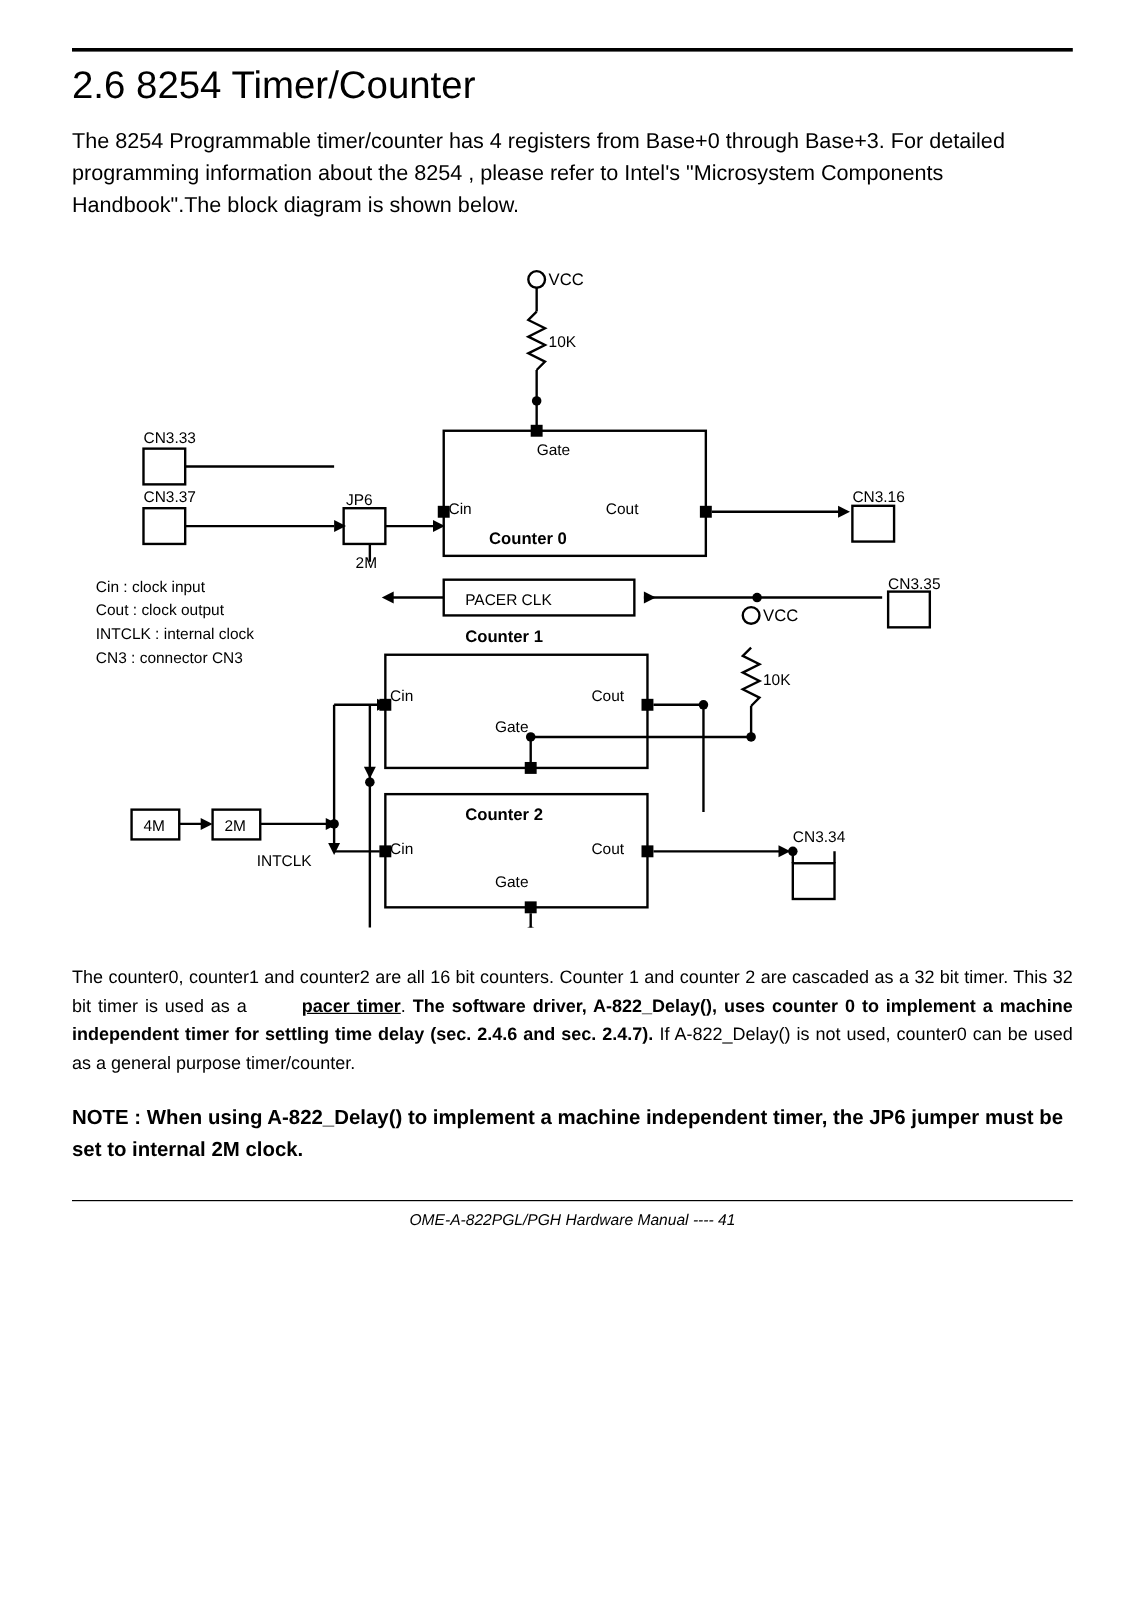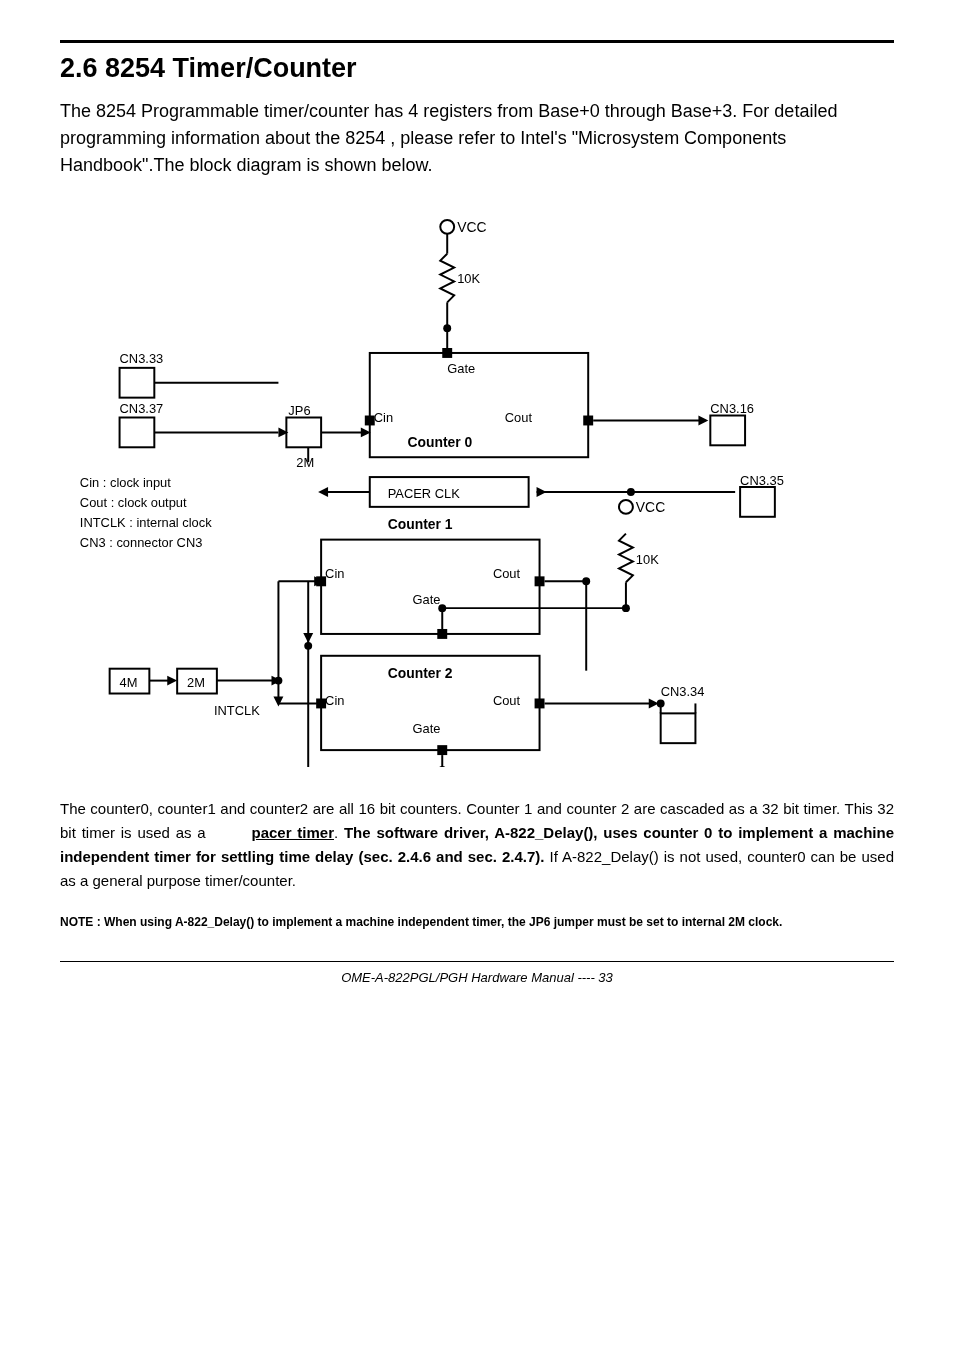--- a/index.html
+++ b/index.html
@@ -9,22 +9,22 @@
       width: 954px;
       min-height: 1351px;
       padding: 40px 60px;
       color: #000;
     }
     .top-rule {
       border-top: 3px solid #000;
       margin-bottom: 10px;
     }
     h1 {
-      font-size: 27px;
-      font-weight: bold;
+      font-size: 32px;
+      font-weight: normal;
       margin-bottom: 14px;
     }
     .intro-text {
       font-size: 18px;
       line-height: 1.5;
       margin-bottom: 28px;
     }
     
     .diagram-area {
       position: relative;
@@ -44,21 +44,21 @@
     }
     .body-text a, .body-text .underline-bold {
       font-weight: bold;
       text-decoration: underline;
       margin-left: 40px;
     }
     .body-text .bold {
       font-weight: bold;
     }
     .note-section {
-      font-size: 12px;
+      font-size: 17px;
       font-weight: bold;
       line-height: 1.5;
       margin-top: 10px;
       margin-bottom: 30px;
     }
     .bottom-rule {
       border-top: 1px solid #000;
       margin-top: auto;
     }
     .footer-text {
@@ -250,13 +250,13 @@
   </svg>
 </div>
 
 <p class="body-text">
   <span>The counter0, counter1 and counter2 are all 16 bit counters. Counter 1 and counter 2 are cascaded as a 32 bit timer. This 32 bit timer is used as a </span><span class="underline-bold">pacer timer</span><span>. </span><span class="bold">The software driver, A-822_Delay(), uses counter 0 to implement a machine independent timer for settling time delay (sec. 2.4.6 and sec. 2.4.7).</span><span> If A-822_Delay() is not used, counter0 can be used as a general purpose timer/counter.</span>
 </p>
 
 <p class="note-section">NOTE : When using A-822_Delay() to implement a machine independent timer, the JP6 jumper must be set to internal 2M clock.</p>
 
 <div class="bottom-rule"></div>
-<p class="footer-text">OME-A-822PGL/PGH Hardware Manual    ---- 33</p>
+<p class="footer-text">OME-A-822PGL/PGH Hardware Manual    ---- 41</p>
 
 </body></html>

